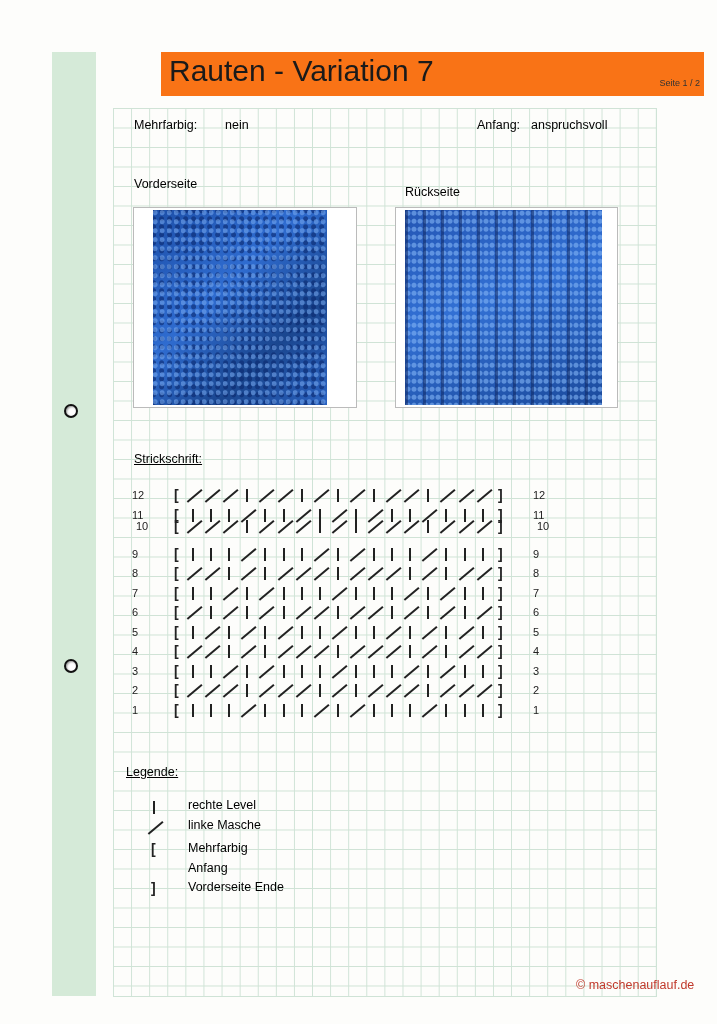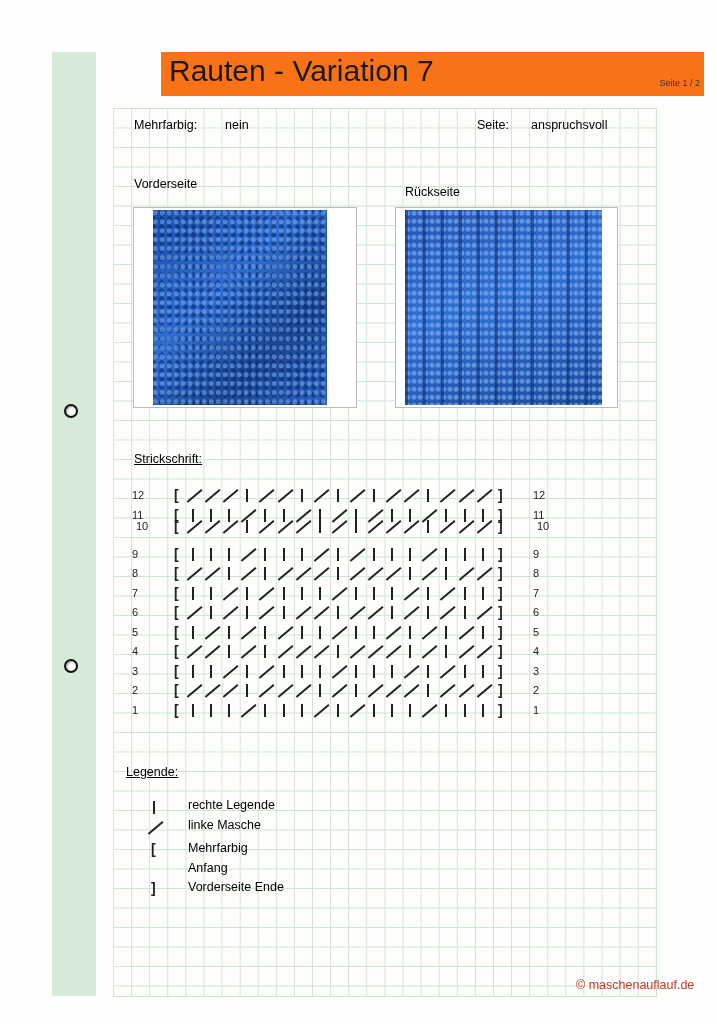--- a/index.html
+++ b/index.html
@@ -46,21 +46,21 @@
 
 <div class="grid"></div>
 
 <div class="header">
   <div class="title">Rauten - Variation 7</div>
   <div class="page-num">Seite 1 / 2</div>
 </div>
 
 <div class="txt" style="left:134px;top:118px">Mehrfarbig:</div>
 <div class="txt" style="left:225px;top:118px">nein</div>
-<div class="txt" style="left:477px;top:118px">Seite:</div>
+<div class="txt" style="left:477px;top:118px">Anfang:</div>
 <div class="txt" style="left:531px;top:118px">anspruchsvoll</div>
 
 <div class="txt" style="left:134px;top:177px">Vorderseite</div>
 <div class="txt" style="left:405px;top:185px">Rückseite</div>
 
 <div class="photo" style="left:133px;top:207px;width:222px;height:199px">
   <div class="knit" style="left:19px;top:2px;width:174px;height:195px"></div>
 </div>
 <div class="photo" style="left:395px;top:207px;width:221px;height:199px">
   <div class="knit back" style="left:9px;top:2px;width:197px;height:195px"></div>
@@ -343,21 +343,21 @@
       <span class="cell knit-st" style="left: 323.5px;"></span>
       <span class="cell knit-st" style="left: 341.6px;"></span>
       <span class="br" style="left: 366px;">]</span>
       <span class="rn r">1</span>
     </div>
   </div>
 
 <div class="txt u" style="left:126px;top:765px">Legende:</div>
 <div id="legend">
     <span class="leg-sym knit-st" style="left: 145px; top: 798px; position: absolute;"></span>
-    <span class="txt" style="left: 188px; top: 798px;">rechte Legende</span>
+    <span class="txt" style="left: 188px; top: 798px;">rechte Level</span>
     <span class="leg-sym purl-st" style="left: 145px; top: 818px; position: absolute;"></span>
     <span class="txt" style="left: 188px; top: 818px;">linke Masche</span>
     <span class="leg-sym" style="left: 145px; top: 841px; font-weight: bold; font-size: 14px; padding-left: 6px;">[</span>
     <span class="txt" style="left: 188px; top: 841px;">Mehrfarbig</span>
     <span class="leg-sym" style="left: 145px; top: 861px;"></span>
     <span class="txt" style="left: 188px; top: 861px;">Anfang</span>
     <span class="leg-sym" style="left: 145px; top: 880px; font-weight: bold; font-size: 14px; padding-left: 6px;">]</span>
     <span class="txt" style="left: 188px; top: 880px;">Vorderseite Ende</span>
   </div>
 

